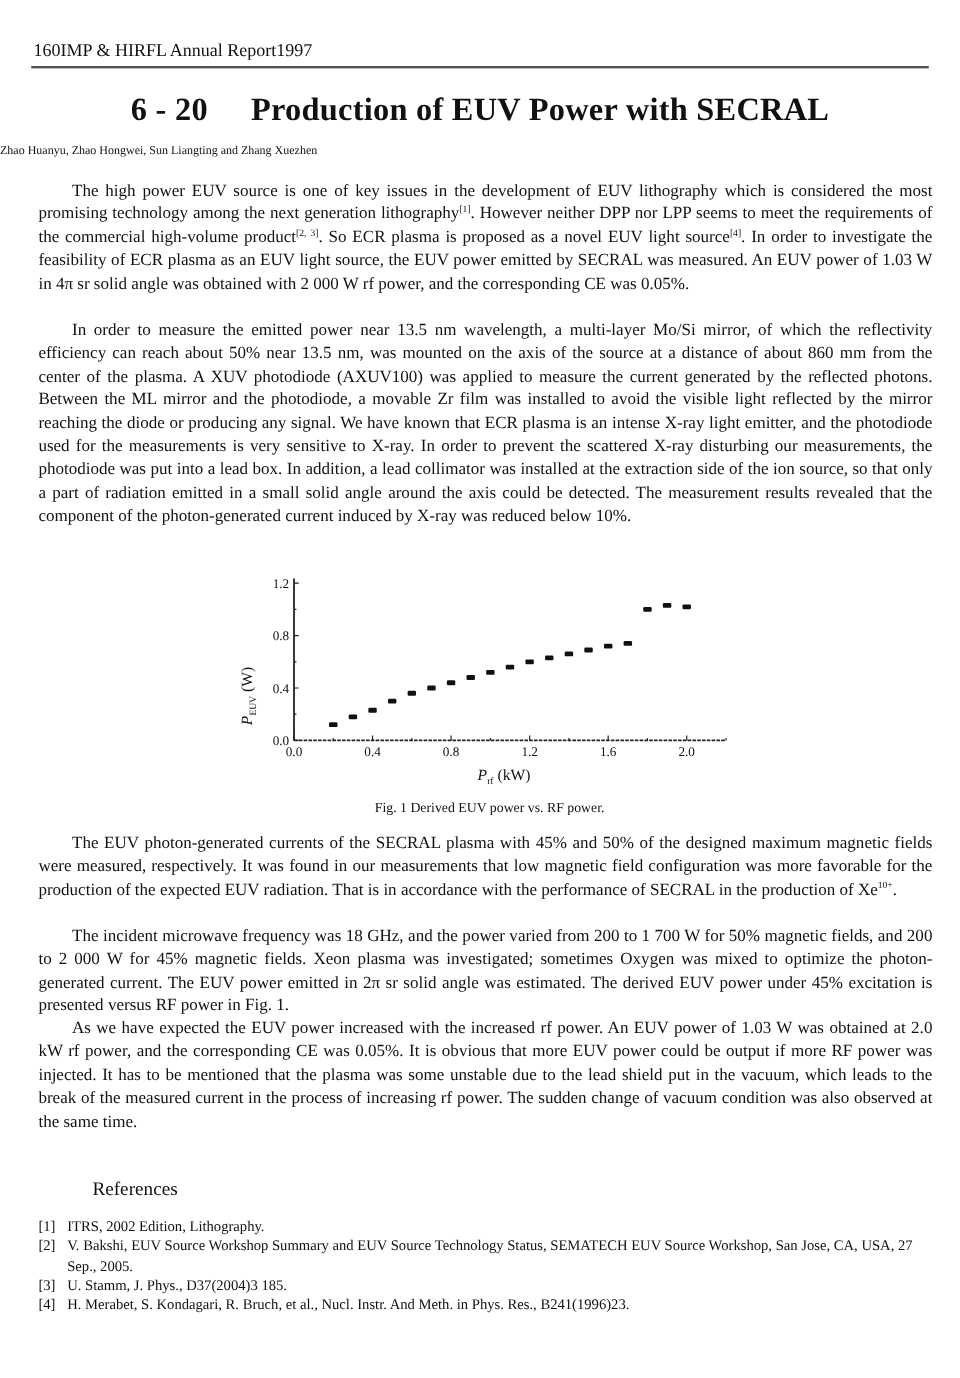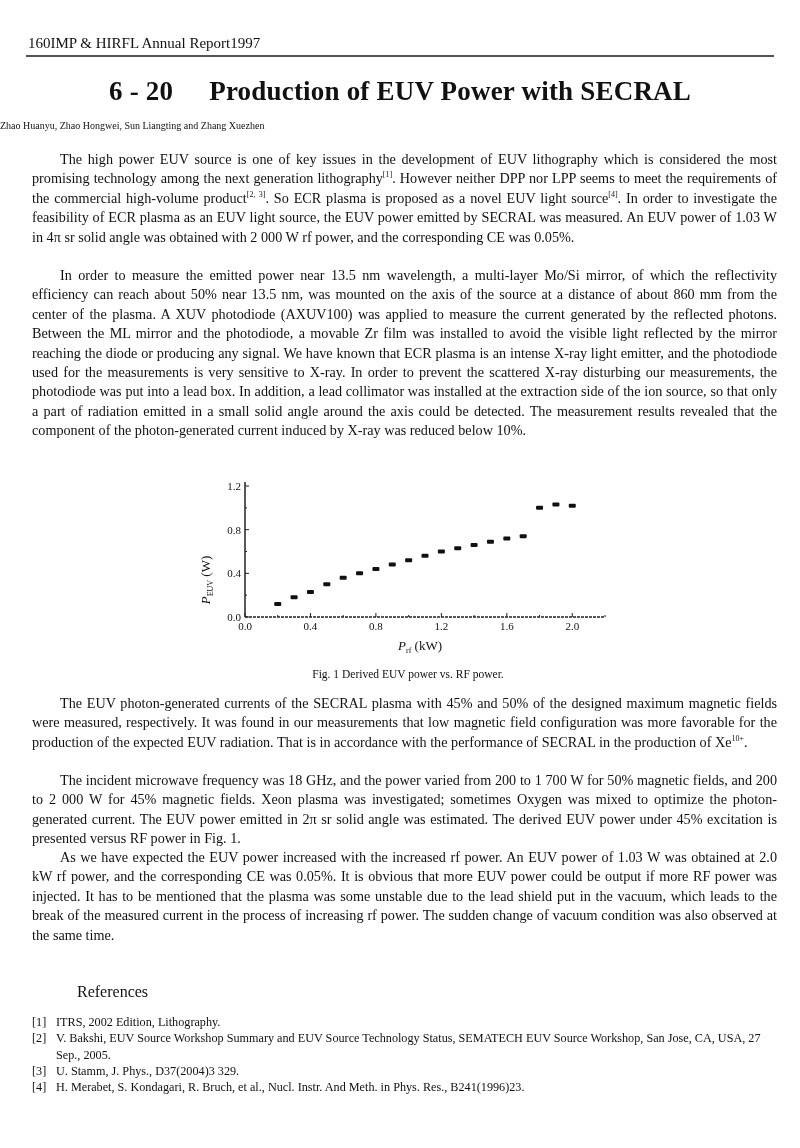--- a/index.html
+++ b/index.html
@@ -115,19 +115,19 @@
     <li>
       <span class="rnum">[1]</span>
       <span class="rtext">ITRS, 2002 Edition, Lithography.</span>
     </li>
     <li>
       <span class="rnum">[2]</span>
       <span class="rtext">V. Bakshi, EUV Source Workshop Summary and EUV Source Technology Status, SEMATECH EUV Source Workshop, San Jose, CA, USA, 27 Sep., 2005.</span>
     </li>
     <li>
       <span class="rnum">[3]</span>
-      <span class="rtext">U. Stamm, J. Phys., D37(2004)3 329.</span>
+      <span class="rtext">U. Stamm, J. Phys., D37(2004)3 185.</span>
     </li>
     <li>
       <span class="rnum">[4]</span>
       <span class="rtext">H. Merabet, S. Kondagari, R. Bruch, et al., Nucl. Instr. And Meth. in Phys. Res., B241(1996)23.</span>
     </li>
   </ul>
 
 </body></html>

